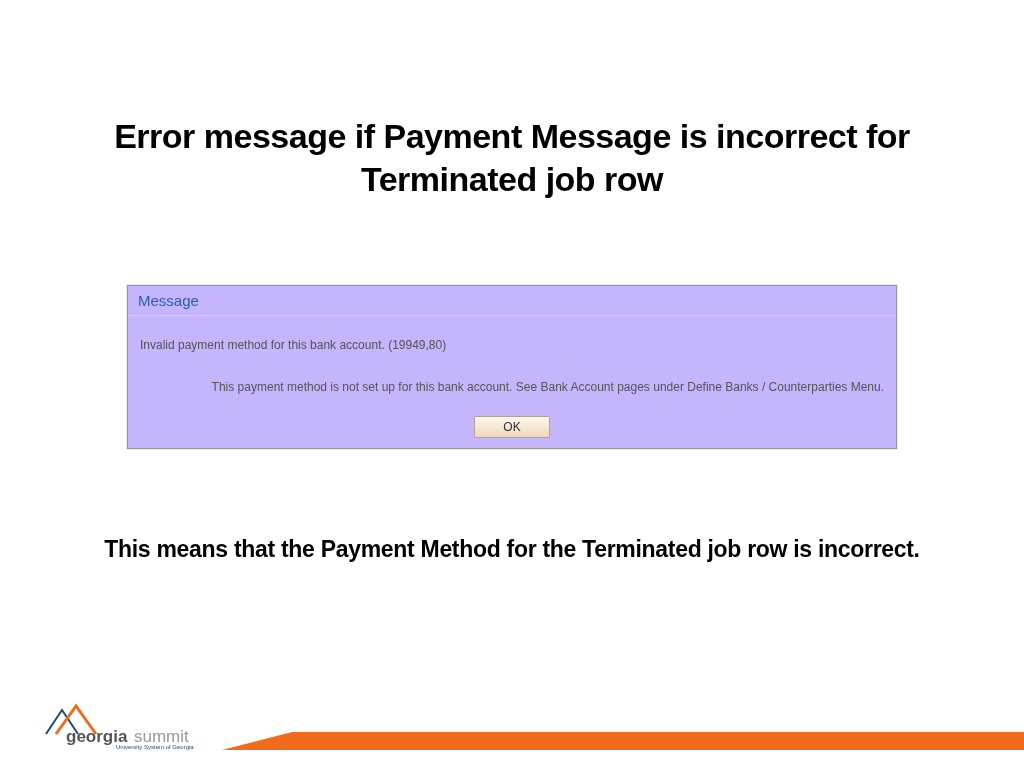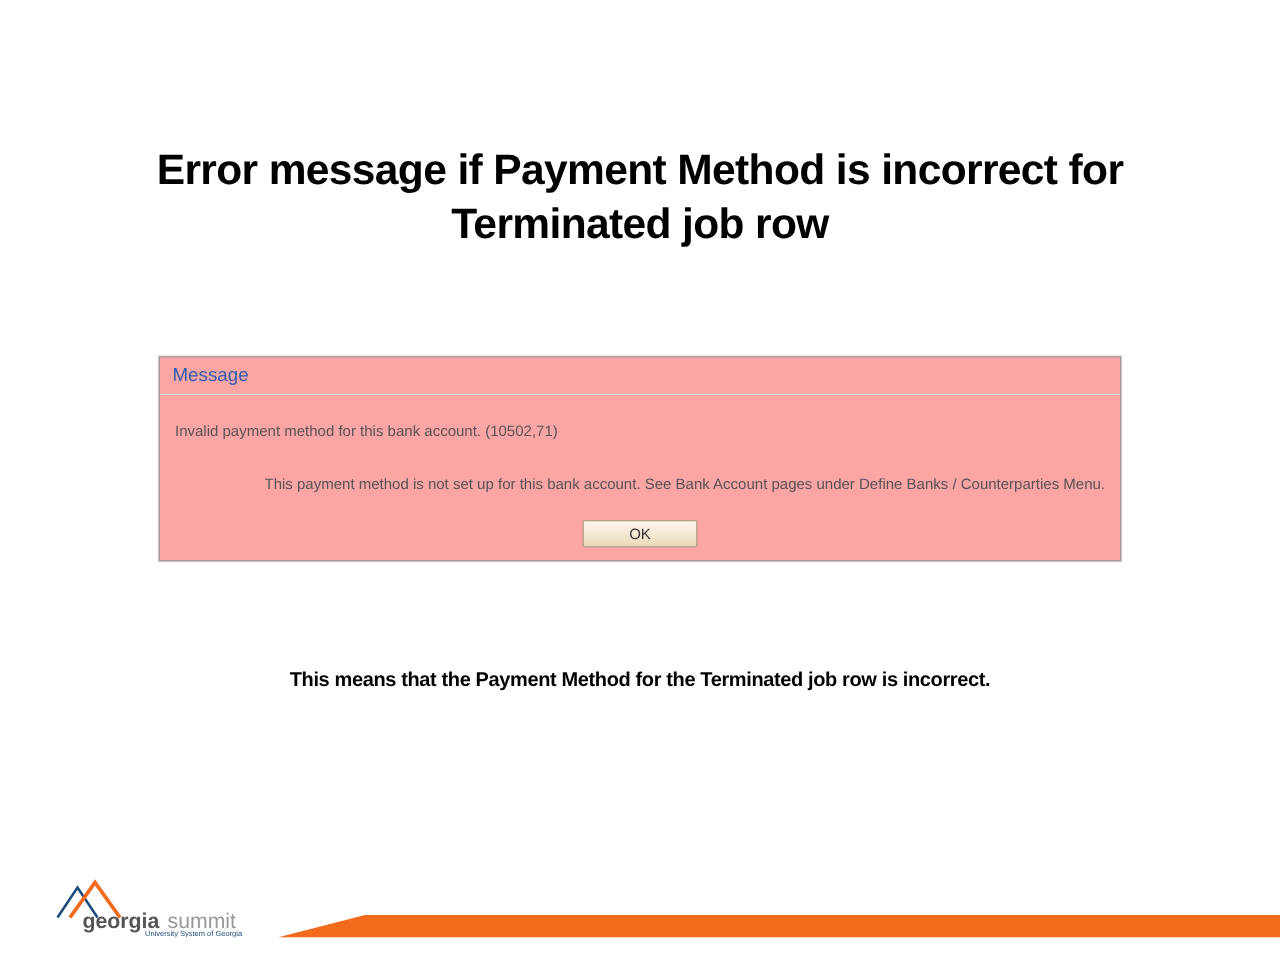--- a/index.html
+++ b/index.html
@@ -17,21 +17,21 @@
     font-weight: 900;
     color: #000;
     padding: 115px 60px 0 60px;
     line-height: 1.25;
     letter-spacing: -0.5px;
   }
   .dialog {
     margin: 85px auto 0 auto;
     width: 770px;
     border: 1px solid #9a9a9a;
-    background: #fca5a5;
+    background: #c4b5fd;
     box-shadow: 0 0 0 1px #e8e8e8;
   }
   .dialog-header {
     font-family: Arial, sans-serif;
     font-size: 15px;
     color: #2b5fb0;
     padding: 6px 10px 6px 10px;
     border-bottom: 1px solid #d6d6d6;
     font-weight: 400;
   }
@@ -41,33 +41,33 @@
     font-size: 12px;
     color: #555;
   }
   .dialog-body .line1 { margin-bottom: 28px; }
   .dialog-body .line2 { margin-bottom: 10px; text-align: right; }
   .dialog-actions {
     text-align: center;
     padding: 4px 0 10px 0;
   }
   .ok-btn {
-    width: 92px;
+    width: 76px;
     height: 22px;
     font-size: 12px;
     font-family: Arial, sans-serif;
     color: #333;
     background: linear-gradient(#fef7ef, #ecd9b8);
     border: 1px solid #b0a488;
     border-radius: 2px;
     cursor: pointer;
   }
   .explain {
     text-align: center;
-    font-size: 16px;
+    font-size: 23px;
     font-weight: 900;
     color: #000;
     margin-top: 85px;
     line-height: 1.35;
     padding: 0 66px;
     letter-spacing: -0.3px;
   }
   .explain .l2 { display:block; margin-top: 4px; }
   
   .footer {
@@ -88,26 +88,26 @@
     bottom: 18px;
     left: 222px;
     right: 0;
     height: 18px;
   }
   .stripe svg { width: 100%; height: 100%; }
 </style>
 </head>
 <body>
 
-<h1 class="slide-title">Error message if Payment Method is incorrect for Terminated job row</h1>
+<h1 class="slide-title">Error message if Payment Message is incorrect for Terminated job row</h1>
 
 <div class="dialog">
   <div class="dialog-header">Message</div>
   <div class="dialog-body">
-    <div class="line1">Invalid payment method for this bank account. (10502,71)</div>
+    <div class="line1">Invalid payment method for this bank account. (19949,80)</div>
     <div class="line2">This payment method is not set up for this bank account. See Bank Account pages under Define Banks / Counterparties Menu.</div>
   </div>
   <div class="dialog-actions">
     <button class="ok-btn">OK</button>
   </div>
 </div>
 
 <div class="explain">
   <span>This means that the Payment Method for the Terminated job row is incorrect.</span>
 </div>

